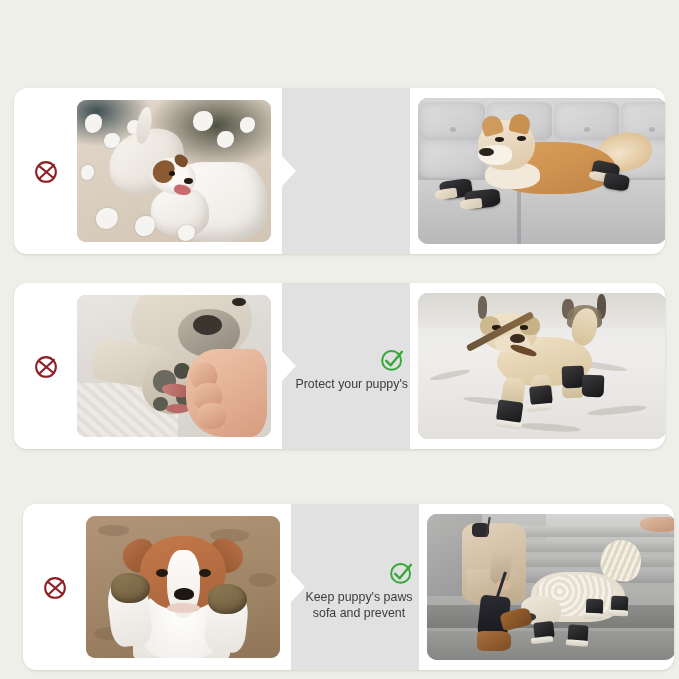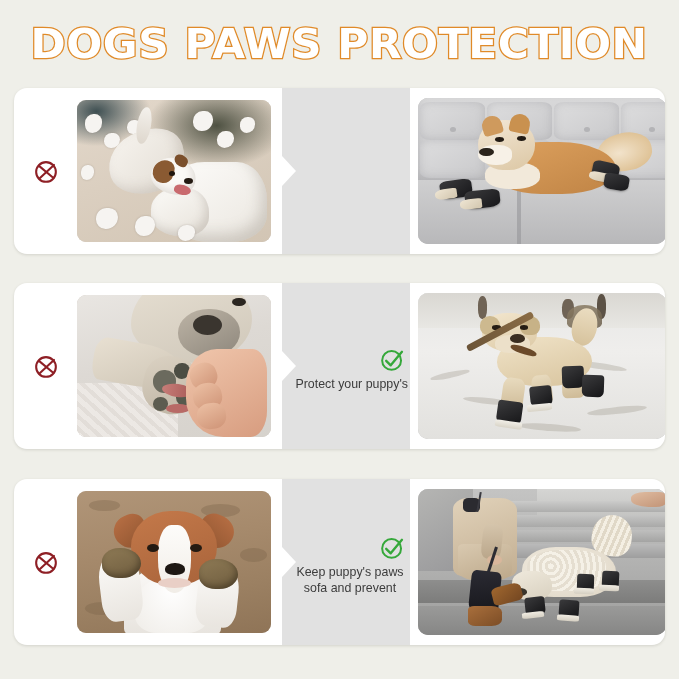--- a/index.html
+++ b/index.html
@@ -29,21 +29,21 @@
 
   
   .card{
     position:absolute;left:14px;width:651px;height:166px;
     background:#ffffff;border-radius:13px;
     box-shadow:0 1px 3px rgba(90,90,70,.18);
     overflow:hidden;
   }
   .card.r1{top:88px;}
   .card.r2{top:283px;}
-  .card.r3{top:479px;}
+  .card.r3{top:504px;margin-left:9px;}
 
   
   .xzone{position:absolute;left:0;top:0;width:63px;height:100%;
          display:flex;align-items:center;justify-content:center;}
   .x-icon{width:30px;height:30px;display:block;}
 
   
   .photo-left{
     position:absolute;left:63px;top:12px;width:194px;height:142px;
     border-radius:9px;overflow:hidden;background:#cfc7bd;
@@ -311,23 +311,20 @@
   .sF .db4{left:74%;top:56%;width:7%;height:12%;transform:rotate(3deg);}
   .sF .ds4{left:73%;top:66%;width:8%;height:4%;transform:rotate(3deg);}
   .sF .handtop{position:absolute;left:86%;top:2%;width:14%;height:10%;
       background:linear-gradient(160deg,#e0bda2,#c29477);border-radius:40% 20% 30% 50%;}
 </style>
 </head>
 <body>
 
 <div class="page">
 
-  <div class="title-wrap">
-    <div class="title">DOGS PAWS PROTECTION</div>
-  </div>
 
   <div class="card r1">
 
     <div class="xzone">
       <svg class="x-icon" viewBox="0 0 32 32">
         <circle cx="16" cy="17" r="10.5" fill="none" stroke="#8e1f25" stroke-width="2.2"></circle>
         <line x1="8.5" y1="10.5" x2="24" y2="23.5" stroke="#8e1f25" stroke-width="2.2" stroke-linecap="round"></line>
         <line x1="24.5" y1="9.5" x2="9" y2="24" stroke="#8e1f25" stroke-width="2.2" stroke-linecap="round"></line>
       </svg>
     </div>

